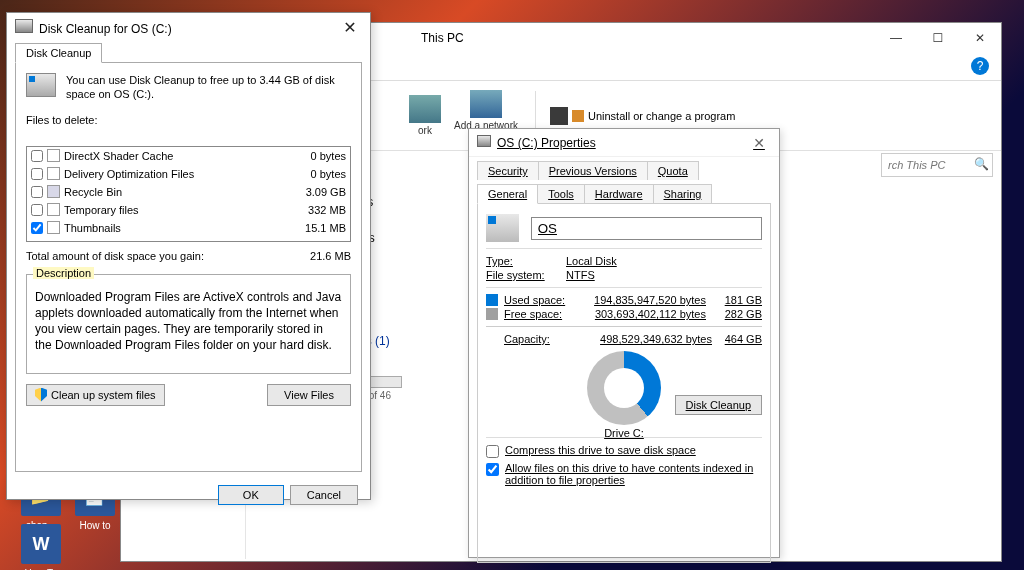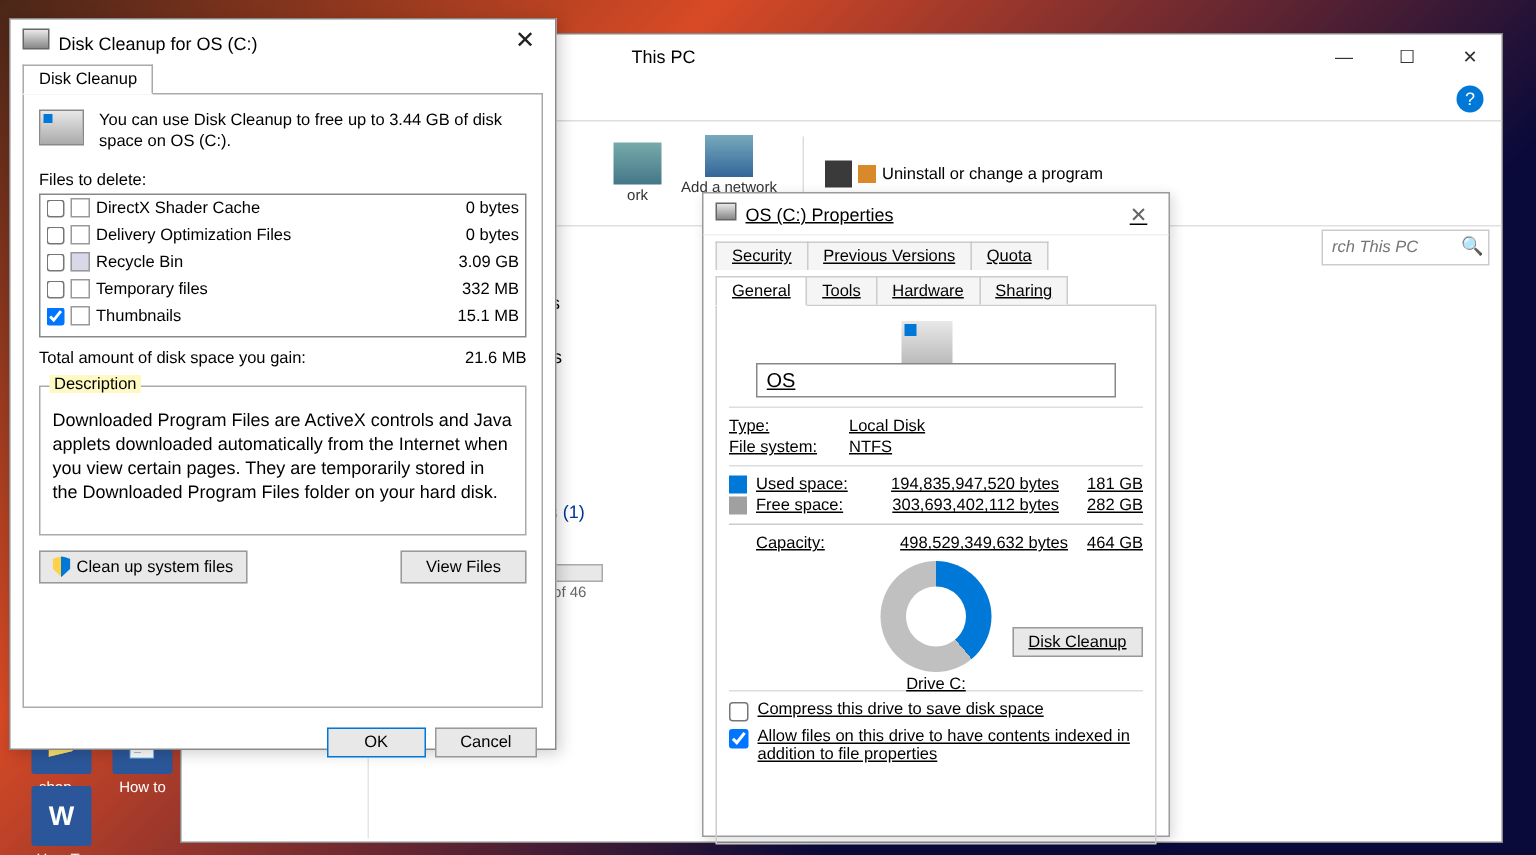--- a/index.html
+++ b/index.html
@@ -43,21 +43,21 @@
 .drive-bar-fill { height: 100%; background: #26a0da; }
 
 
 .props { position: absolute; left: 468px; top: 128px; width: 312px; height: 430px; background: #fff; border: 1px solid #9a9a9a; box-shadow: 2px 2px 8px rgba(0,0,0,.15); z-index: 2; text-decoration: underline; }
 .props-title { height: 28px; display: flex; align-items: center; justify-content: space-between; padding: 0 6px 0 8px; font-size: 12px; border-bottom: 1px solid #f0f0f0; }
 .close-x { width: 28px; text-align: center; color: #666; font-size: 14px; }
 .tabs { display: flex; flex-wrap: wrap; font-size: 11px; margin: 4px 8px 0; }
 .tab { padding: 3px 10px; border: 1px solid #ccc; border-bottom: none; background: #f5f5f5; margin-right: -1px; }
 .tab.active { background: #fff; position: relative; z-index: 1; border-bottom: 1px solid #fff; margin-bottom: -1px; }
 .props-body { border: 1px solid #ccc; margin: 0 8px; padding: 10px 8px; height: 360px; font-size: 11px; }
-.props-row { display: flex; align-items: center; margin-bottom: 6px; flex-direction: column; }
+.props-row { display: flex; align-items: center; margin-bottom: 6px; }
 .disk-img { width: 34px; height: 28px; background: linear-gradient(#e8e8e8, #bbb); margin-right: 12px; position: relative; }
 .disk-img::before { content:""; position:absolute; left:2px; top:2px; width:8px;height:8px;background:#0078d7; }
 .props-input { border: 1px solid #888; padding: 3px 6px; width: 240px; }
 .info-row { display: flex; margin: 2px 0; }
 .info-lbl { width: 80px; }
 .space-row { display: flex; align-items: center; margin: 2px 0; gap: 6px; }
 .sq { width: 12px; height: 12px; display: inline-block; }
 .sq.blue { background: #0078d7; }
 .sq.gray { background: #a0a0a0; }
 .capacity-row { display: flex; margin: 6px 0 4px; border-top: 1px solid #ccc; padding-top: 6px; }
@@ -74,21 +74,21 @@
 .cleanup-title { height: 28px; display: flex; align-items: center; justify-content: space-between; padding: 0 6px 0 8px; font-size: 12px; }
 .cleanup-title .ic { width: 18px; height: 14px; background: linear-gradient(#e8e8e8,#888); display: inline-block; margin-right: 6px; border: 1px solid #666; }
 .ctabbar { margin: 2px 8px 0; }
 .ctab { border: 1px solid #aaa; border-bottom: 1px solid #fff; padding: 3px 10px; font-size: 11px; display: inline-block; position: relative; z-index: 1; background:#fff; margin-bottom: -1px; }
 .cbody { border: 1px solid #aaa; margin: 0 8px 8px; padding: 10px; font-size: 11px; height: 410px; position: relative; }
 .msg-row { display: flex; gap: 10px; align-items: flex-start; }
 .disk-ic-sm { width: 30px; height: 24px; background: linear-gradient(#e8e8e8,#aaa); flex-shrink:0; border:1px solid #888; position: relative; }
 .disk-ic-sm::before { content:""; position:absolute; left:2px; top:2px; width:6px;height:6px;background:#0078d7; }
 .msg { font-size: 11px; line-height: 1.3; }
 .ftd-lbl { margin-top: 12px; }
-.file-list { border: 1px solid #888; height: 96px; margin-top: 3px; overflow-y: scroll; }
+.file-list { border: 1px solid #888; height: 96px; margin-top: 20px; overflow-y: scroll; }
 .file-row { display: flex; align-items: center; height: 18px; padding: 0 4px; font-size: 11px; }
 .file-row input { margin-right: 4px; width: 12px; height: 12px; }
 .file-ico { width: 13px; height: 13px; border: 1px solid #999; background: #fff; margin-right: 4px; }
 .file-name { flex: 1; }
 .file-size { width: 56px; text-align: right; }
 .total-row { display: flex; justify-content: space-between; margin-top: 8px; }
 .desc-box { border: 1px solid #aaa; padding: 14px 8px 8px; margin-top: 12px; position: relative; height: 100px; }
 .desc-legend { position: absolute; top: -8px; left: 6px; background: #fef9c3; padding: 0 3px; font-size: 11px; }
 .desc-text { font-size: 12px; line-height: 1.35; }
 .btn-row { display: flex; gap: 6px; margin-top: 10px; justify-content: space-between; }

